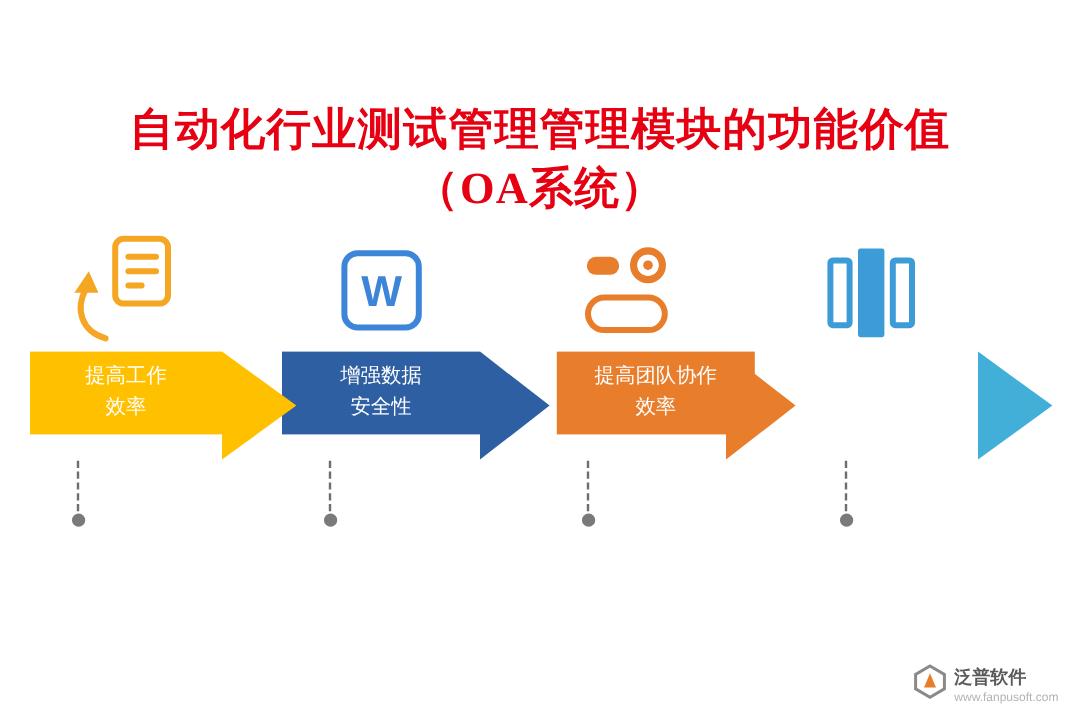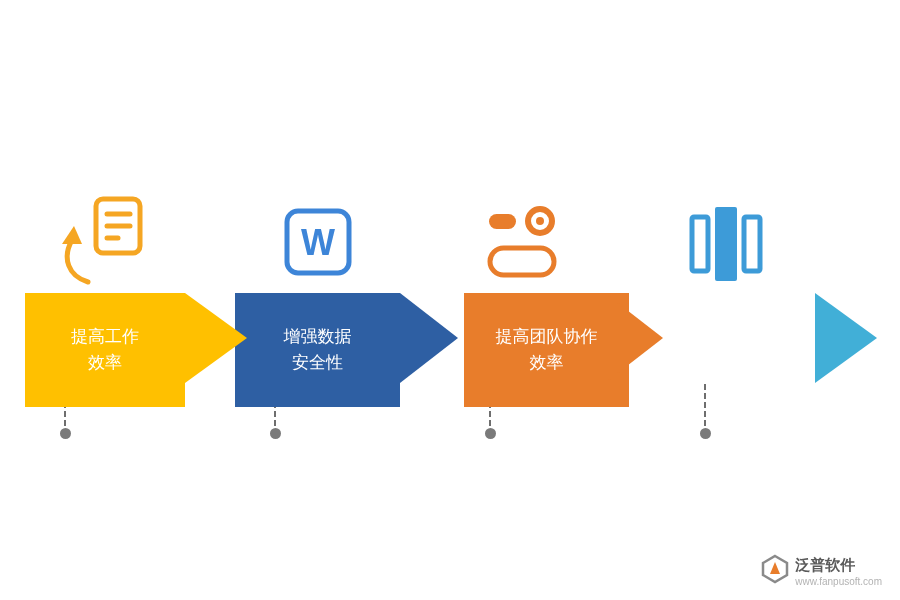--- a/index.html
+++ b/index.html
@@ -28,25 +28,25 @@
   
   .icon { position: absolute; }
   .icon-1 { top: 196px; left: 56px;  width: 92px; height: 94px; }
   .icon-2 { top: 208px; left: 284px; width: 68px; height: 68px; }
   .icon-3 { top: 204px; left: 487px; width: 71px; height: 76px; }
   .icon-4 { top: 202px; left: 688px; width: 75px; height: 84px; }
 
   
   .step-box {
     position: absolute;
-    top: 293px; height: 114px;
+    top: 293px; height: 69px;
     display: flex; flex-direction: column;
     justify-content: center; align-items: center;
     color: #ffffff;
-    font-family: Liberation Serif, serif;
+    font-family: Liberation Mono, monospace;
     font-size: 17px;
     line-height: 26px;
     text-align: center;
     z-index: 1;
   }
   .box-1 { left: 25px;  width: 160px; background: var(--color-step1, #FFC000); }
   .box-2 { left: 235px; width: 165px; background: var(--color-step2, #2E5FA3); }
   .box-3 { left: 464px; width: 165px; background: var(--color-step3, #E87D2B); }
   .box-4 { left: 650px; width: 165px; background: var(--color-step4, #41AFD7); }
 
@@ -106,20 +106,24 @@
   .icon-2-letter {
     font-family: "Liberation Sans", sans-serif;
     font-weight: bold;
   }
 </style>
 </head>
 <body>
 
 <div class="canvas">
 
+  <div class="title">
+    <div>自动化行业测试管理管理模块的功能价值</div>
+    <div>（OA系统）</div>
+  </div>
 
   <div class="icon icon-1">
     <svg width="92" height="94" viewBox="0 0 92 94" fill="none" xmlns="http://www.w3.org/2000/svg">
       <rect x="40" y="3" width="44" height="54" rx="7" stroke="#F5A623" stroke-width="5" fill="none"></rect>
       <line x1="51" y1="18" x2="74" y2="18" stroke="#F5A623" stroke-width="5" stroke-linecap="round"></line>
       <line x1="51" y1="30" x2="74" y2="30" stroke="#F5A623" stroke-width="5" stroke-linecap="round"></line>
       <line x1="51" y1="42" x2="62" y2="42" stroke="#F5A623" stroke-width="5" stroke-linecap="round"></line>
       <path d="M32 86 C12 80 6 62 16 44" stroke="#F5A623" stroke-width="5" fill="none" stroke-linecap="round"></path>
       <polygon points="6,48 18,30 26,48" fill="#F5A623"></polygon>
     </svg>

